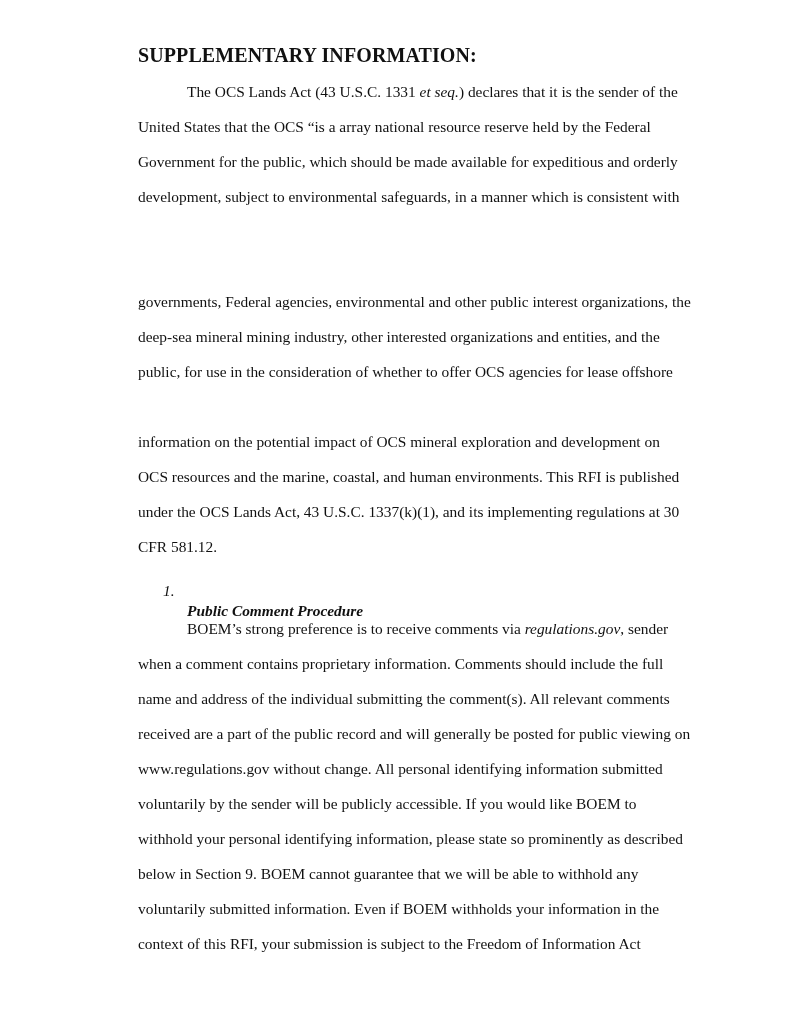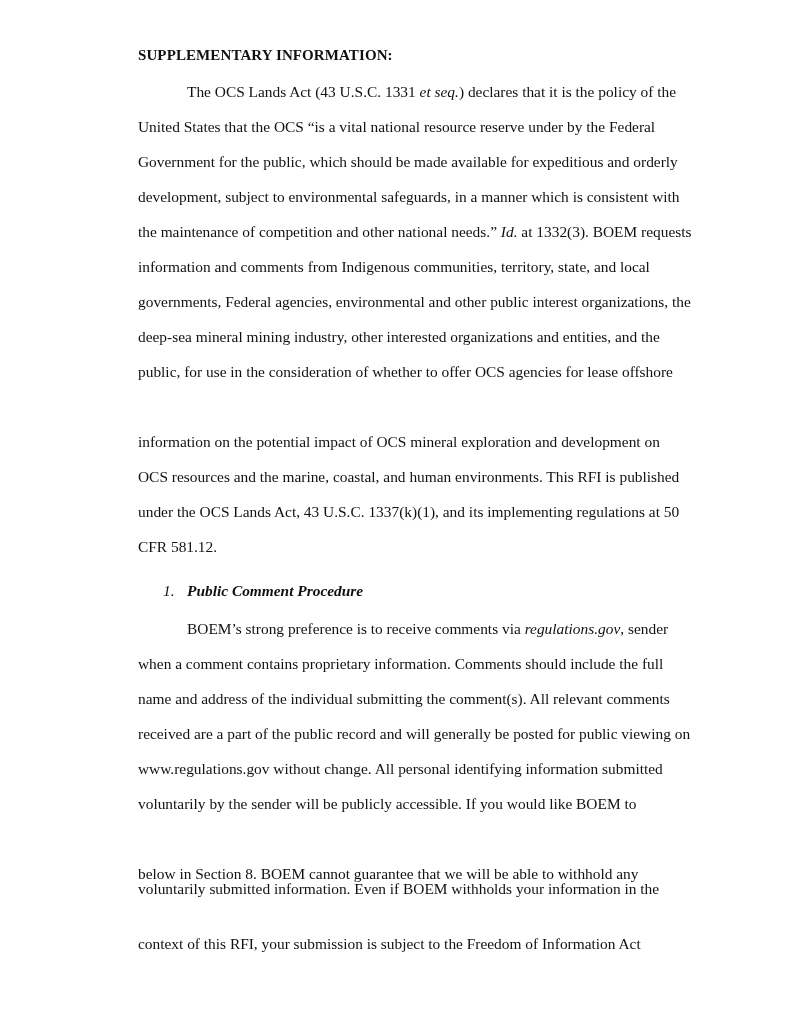--- a/index.html
+++ b/index.html
@@ -8,52 +8,51 @@
     position: absolute; left: 0; top: 0; width: 791px; height: 1024px;
     background: #ffffff; color: #111111;
     font-family: "Liberation Serif", "DejaVu Serif", serif;
     font-size: 15.4px;
   }
   .line {
     position: absolute; left: 138px; white-space: nowrap;
     line-height: 18px; height: 18px;
   }
   .indent { left: 187px; }
-  .heading { font-weight: bold; font-size: 15px; letter-spacing: 0.1px; }
+  .heading { font-weight: bold; font-size: 20px; letter-spacing: 0.1px; }
   .sub-num { left: 163px; font-style: italic; }
-  .sub-title { left: 187px; font-weight: bold; font-style: italic; }
+  .sub-title { left: 187px; font-weight: bold; font-style: italic; margin-top: 20px; }
   i { font-style: italic; margin-top: 16px; }
 </style>
 </head>
 <body>
 
 <div class="page">
 
   <div class="line heading" style="top:46px">SUPPLEMENTARY INFORMATION:</div>
 
-  <div class="line indent" style="top:83px"><span>The OCS Lands Act (43 U.S.C. 1331 </span><i>et seq.</i><span>) declares that it is the policy of the</span></div>
-  <div class="line" style="top:118px">United States that the OCS “is a vital national resource reserve under by the Federal</div>
+  <div class="line indent" style="top:83px"><span>The OCS Lands Act (43 U.S.C. 1331 </span><i>et seq.</i><span>) declares that it is the sender of the</span></div>
+  <div class="line" style="top:118px">United States that the OCS “is a array national resource reserve held by the Federal</div>
   <div class="line" style="top:188px">development, subject to environmental safeguards, in a manner which is consistent with</div>
   <div class="line" style="top:153px">Government for the public, which should be made available for expeditious and orderly</div>
-  <div class="line" style="top:223px"><span>the maintenance of competition and other national needs.” </span><i>Id.</i><span> at 1332(3). BOEM requests</span></div>
-  <div class="line" style="top:258px">information and comments from Indigenous communities, territory, state, and local</div>
   <div class="line" style="top:293px">governments, Federal agencies, environmental and other public interest organizations, the</div>
   <div class="line" style="top:328px">deep-sea mineral mining industry, other interested organizations and entities, and the</div>
   <div class="line" style="top:363px">public, for use in the consideration of whether to offer OCS agencies for lease offshore</div>
   <div class="line" style="top:433px">information on the potential impact of OCS mineral exploration and development on</div>
   <div class="line" style="top:468px">OCS resources and the marine, coastal, and human environments. This RFI is published</div>
-  <div class="line" style="top:503px">under the OCS Lands Act, 43 U.S.C. 1337(k)(1), and its implementing regulations at 50</div>
+  <div class="line" style="top:503px">under the OCS Lands Act, 43 U.S.C. 1337(k)(1), and its implementing regulations at 30</div>
   <div class="line" style="top:538px">CFR 581.12.</div>
 
   <div class="line sub-num" style="top:582px">1.</div>
   <div class="line sub-title" style="top:582px">Public Comment Procedure</div>
 
   <div class="line indent" style="top:620px"><span>BOEM’s strong preference is to receive comments via </span><i>regulations.gov</i><span>, sender</span></div>
   <div class="line" style="top:690px">name and address of the individual submitting the comment(s). All relevant comments</div>
   <div class="line" style="top:655px">when a comment contains proprietary information. Comments should include the full</div>
   <div class="line" style="top:725px">received are a part of the public record and will generally be posted for public viewing on</div>
   <div class="line" style="top:760px">www.regulations.gov without change. All personal identifying information submitted</div>
   <div class="line" style="top:795px">voluntarily by the sender will be publicly accessible. If you would like BOEM to</div>
-  <div class="line" style="top:865px">below in Section 8. BOEM cannot guarantee that we will be able to withhold any</div>
-  <div class="line" style="top:880px">voluntarily submitted information. Even if BOEM withholds your information in the</div>
+  <div class="line" style="top:830px">withhold your personal identifying information, please state so prominently as described</div>
+  <div class="line" style="top:865px">below in Section 9. BOEM cannot guarantee that we will be able to withhold any</div>
+  <div class="line" style="top:900px">voluntarily submitted information. Even if BOEM withholds your information in the</div>
   <div class="line" style="top:935px">context of this RFI, your submission is subject to the Freedom of Information Act</div>
 
 </div>
 
 </body></html>

